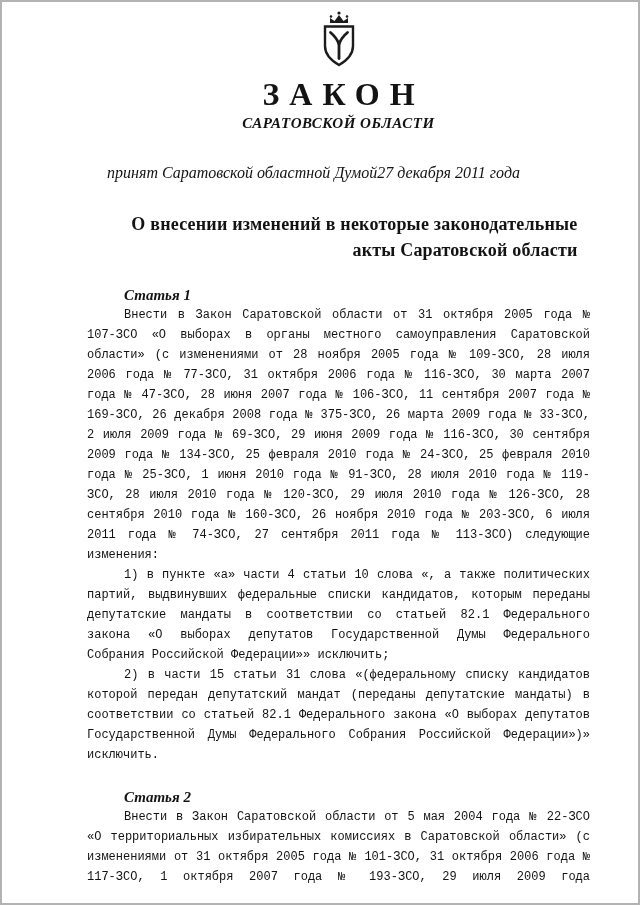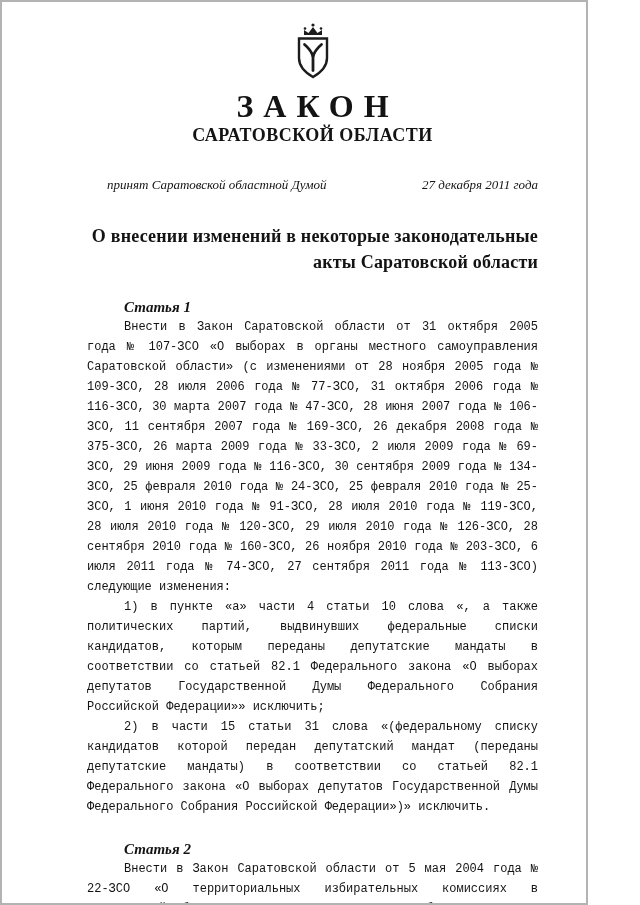--- a/index.html
+++ b/index.html
@@ -5,55 +5,55 @@
   * { margin: 0; padding: 0; box-sizing: border-box; }
   html, body { background: #ffffff; }
   body {
     width: 640px;
     height: 905px;
     font-family: "Liberation Serif", "DejaVu Serif", serif;
     color: #131313;
   }
   .page {
     position: relative;
-    width: 588px;
+    width: 640px;
     height: 905px;
     background: #ffffff;
     border: 2px solid #b3b3b3;
-    padding: 20px 48px 14px 85px;
+    padding: 8px 48px 14px 85px;
     overflow: hidden;
   }
   .doc-header { text-align: center; }
   .emblem {
     display: inline-block;
     height: 58px;
     margin-bottom: 8px;
   }
   .law-word {
     font-size: 32px;
     font-weight: bold;
     letter-spacing: 10px;
     text-indent: 10px; 
     line-height: 36px;
     margin-bottom: 2px;
     white-space: nowrap;
   }
   .region {
-    font-size: 18px;
+    font-size: 15px;
     font-weight: bold;
     letter-spacing: 0.5px;
     line-height: 19px;
+    font-style: italic;
   }
   .adoption-row {
     margin-top: 30px;
     padding-left: 20px;
     display: flex;
-    justify-content: space-between;
     font-style: italic;
-    font-size: 13px;
+    font-size: 16px;
     line-height: 20px;
   }
   .doc-title {
     margin: 28px auto 0 auto;
     max-width: 478px;
     text-align: right;
     font-size: 18px;
     font-weight: bold;
     line-height: 26px;
     letter-spacing: 0.2px;

